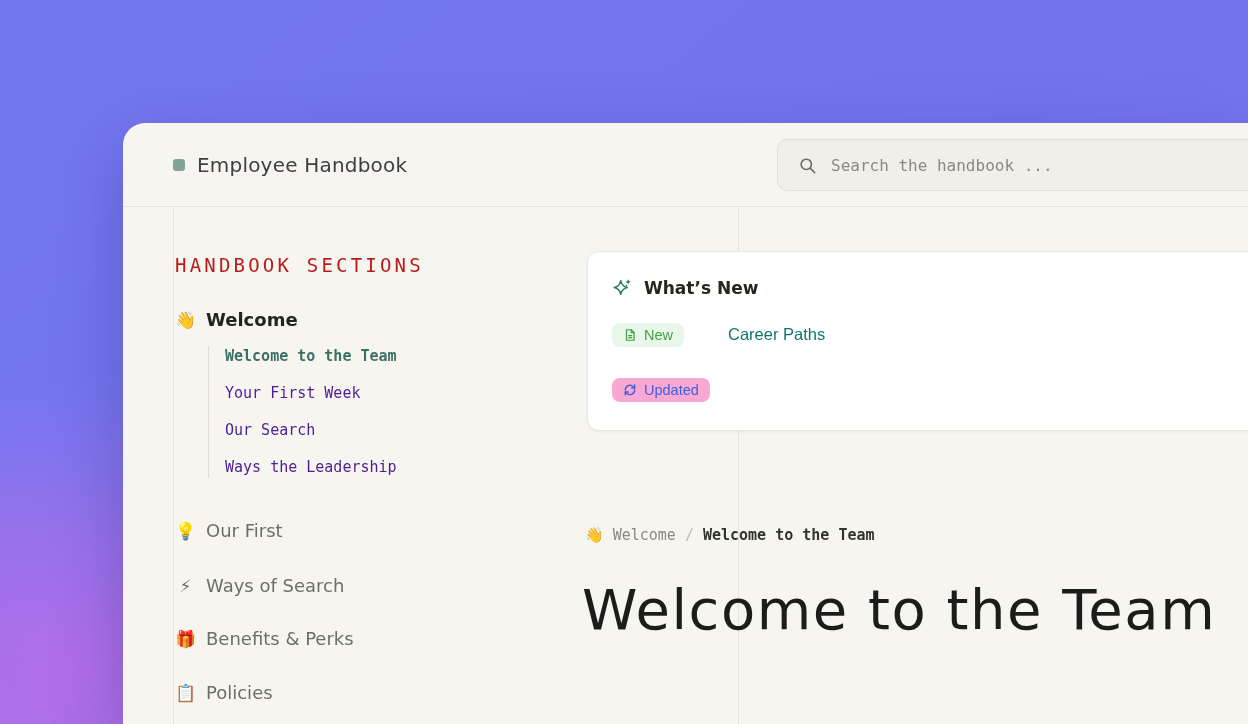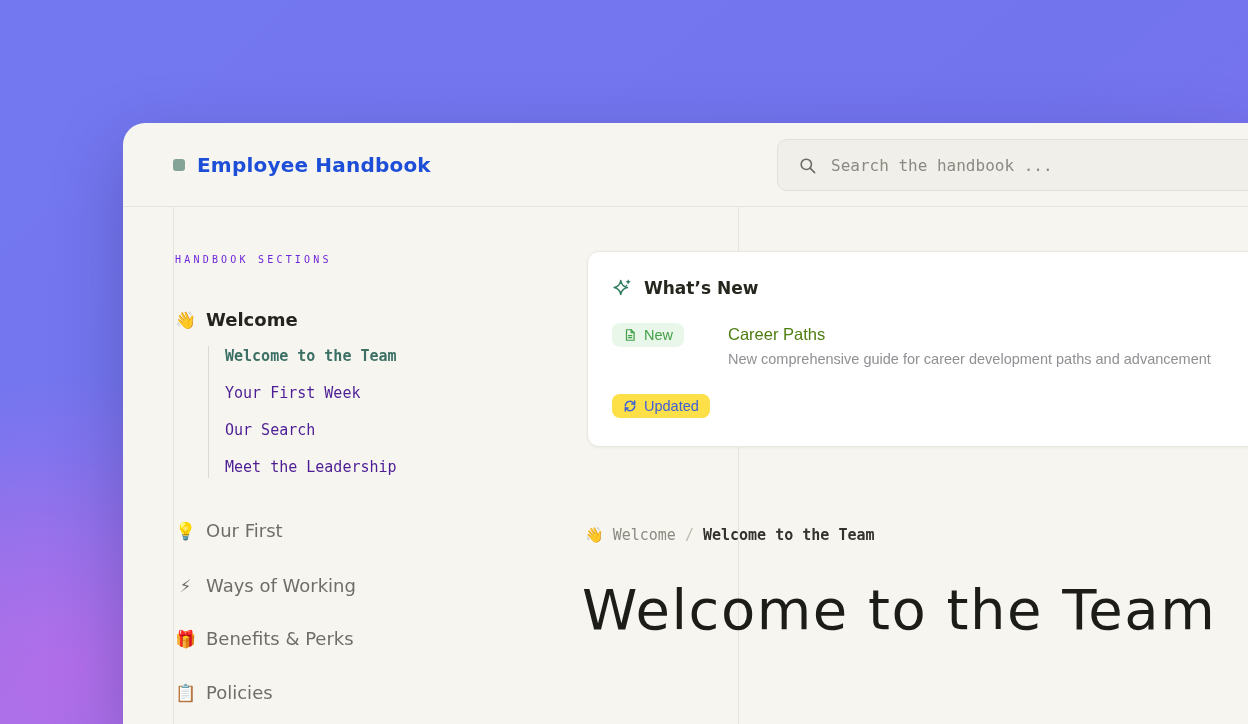--- a/index.html
+++ b/index.html
@@ -14,41 +14,41 @@
   }
   .window {
     position:absolute; left:123px; top:123px; width:1125px; height:601px;
     background:#f7f5f0; border-top-left-radius:22px; overflow:hidden;
     box-shadow:0 24px 70px rgba(35,25,90,.28);
   }
   
   .topbar { position:absolute; left:0; top:0; right:0; height:84px; border-bottom:1px solid #e7e4db; }
   .brand { position:absolute; left:50px; top:0; height:84px; display:flex; align-items:center; gap:12px; }
   .logo { width:12px; height:12px; border-radius:3px; background:#83a496; display:inline-block; }
-  .brand-title { font-size:20px; font-weight:700; color:#1d4ed8; letter-spacing:.2px; }
+  .brand-title { font-size:20px; font-weight:400; color:#404040; letter-spacing:.2px; }
   .search {
     position:absolute; left:654px; top:16px; right:-24px; height:52px;
     background:#f1efe9; border:1px solid #e2dfd6; border-radius:10px;
     display:flex; align-items:center; gap:14px; padding:0 20px;
   }
   .search svg { flex:0 0 auto; }
   .search input {
     flex:1; background:transparent; border:none; outline:none;
     font-family:"DejaVu Sans Mono", monospace; font-size:16px; color:#55544e;
   }
   .search input::placeholder { color:#8b8a82; opacity:1; }
   
   .vline { position:absolute; top:84px; bottom:0; width:1px; background:#e7e4db; z-index:0; }
   .vline.rail { left:50px; }
   .vline.split { left:615px; }
   
   .side-heading {
     position:absolute; left:52px; top:131px;
-    font-family:"DejaVu Sans Mono", monospace; font-size:10px; letter-spacing:3.2px;
-    color:#6d28d9; z-index:1; white-space:nowrap;
+    font-family:"DejaVu Sans Mono", monospace; font-size:19px; letter-spacing:3.2px;
+    color:#b91c1c; z-index:1; white-space:nowrap;
   }
   .nav-item {
     position:absolute; left:51px; display:flex; align-items:center; gap:9px;
     font-size:18px; color:#6e6e68; font-weight:500; z-index:1; white-space:nowrap; cursor:pointer;
   }
   .nav-item .emoji { width:23px; font-size:17px; text-align:center; }
   .nav-item.active { color:#23231f; font-weight:700; }
   .nav-item.n0 { top:186px; }
   .nav-item.n1 { top:397px; }
   .nav-item.n2 { top:452px; }
@@ -76,23 +76,23 @@
   .card-head { display:flex; align-items:flex-end; gap:11px; margin-bottom:25px; }
   .card-head .title { font-size:17px; font-weight:700; color:#26261f; font-family:"DejaVu Sans", sans-serif; }
   .wn-row { display:flex; align-items:flex-start; cursor:pointer; }
   .wn-row + .wn-row { margin-top:27px; }
   .badge-col { width:116px; flex:0 0 auto; }
   .badge {
     display:inline-flex; align-items:center; gap:7px; border-radius:8px;
     padding:4px 11px; font-family:"Liberation Sans", sans-serif; font-size:14.5px; font-weight:500;
   }
   .badge.green { background:#e9f6ea; color:#43a047; }
-  .badge.blue  { background:#fde047; color:#3f5fd8; }
+  .badge.blue  { background:#f9a8d4; color:#3f5fd8; }
   .wn-text { font-family:"Liberation Sans", sans-serif; min-width:0; }
-  .wn-title { font-size:16.5px; font-weight:500; color:#4d7c0f; margin-bottom:7px; margin-top:2px; }
+  .wn-title { font-size:16.5px; font-weight:500; color:#0f766e; margin-bottom:7px; margin-top:2px; }
   .wn-desc  { font-size:14.5px; color:#909095; white-space:nowrap; overflow:hidden; }
   .breadcrumb {
     position:absolute; left:462px; top:319px; display:flex; align-items:center; gap:9px;
     font-family:"DejaVu Sans Mono", monospace; font-size:15px; white-space:nowrap;
   }
   .breadcrumb .emoji { font-size:15px; }
   .breadcrumb .crumb-section { color:#8b8a80; cursor:pointer; }
   .breadcrumb .sep { color:#bdbbb0; }
   .breadcrumb .crumb-current { color:#33332d; font-weight:700; }
   .page-title {
@@ -129,30 +129,30 @@
 
     <div class="nav-item n0 active">
       <span class="emoji">👋</span>
       <span>Welcome</span>
     </div>
 
     <div class="subnav">
       <a class="active">Welcome to the Team</a>
       <a>Your First Week</a>
       <a>Our Search</a>
-      <a>Meet the Leadership</a>
+      <a>Ways the Leadership</a>
     </div>
 
     <div class="nav-item n1">
       <span class="emoji">💡</span>
       <span>Our First</span>
     </div>
     <div class="nav-item n2">
       <span class="emoji">⚡</span>
-      <span>Ways of Working</span>
+      <span>Ways of Search</span>
     </div>
     <div class="nav-item n3">
       <span class="emoji">🎁</span>
       <span>Benefits &amp; Perks</span>
     </div>
     <div class="nav-item n4">
       <span class="emoji">📋</span>
       <span>Policies</span>
     </div>
   </nav>
@@ -176,21 +176,20 @@
               <path d="M6 3h8l5 5v13H6z"></path>
                 <path d="M14 3v5h5"></path>
                 <path d="M9.5 13h5.5"></path>
                 <path d="M9.5 16.5h5.5"></path>
             </svg>
             <span>New</span>
           </span>
         </div>
         <div class="wn-text">
           <div class="wn-title">Career Paths</div>
-          <div class="wn-desc">New comprehensive guide for career development paths and advancement</div>
         </div>
       </div>
 
       <div class="wn-row">
         <div class="badge-col">
           <span class="badge blue">
             <svg width="14" height="14" viewBox="0 0 24 24" fill="none" stroke="#3f5fd8" stroke-width="2.4" stroke-linecap="round" stroke-linejoin="round">
               <path d="M4 12a8 8 0 0 1 13.6-5.7L20 8.5"></path>
                 <path d="M20 3.5v5h-5"></path>
               <path d="M20 12a8 8 0 0 1-13.6 5.7L4 15.5"></path>

